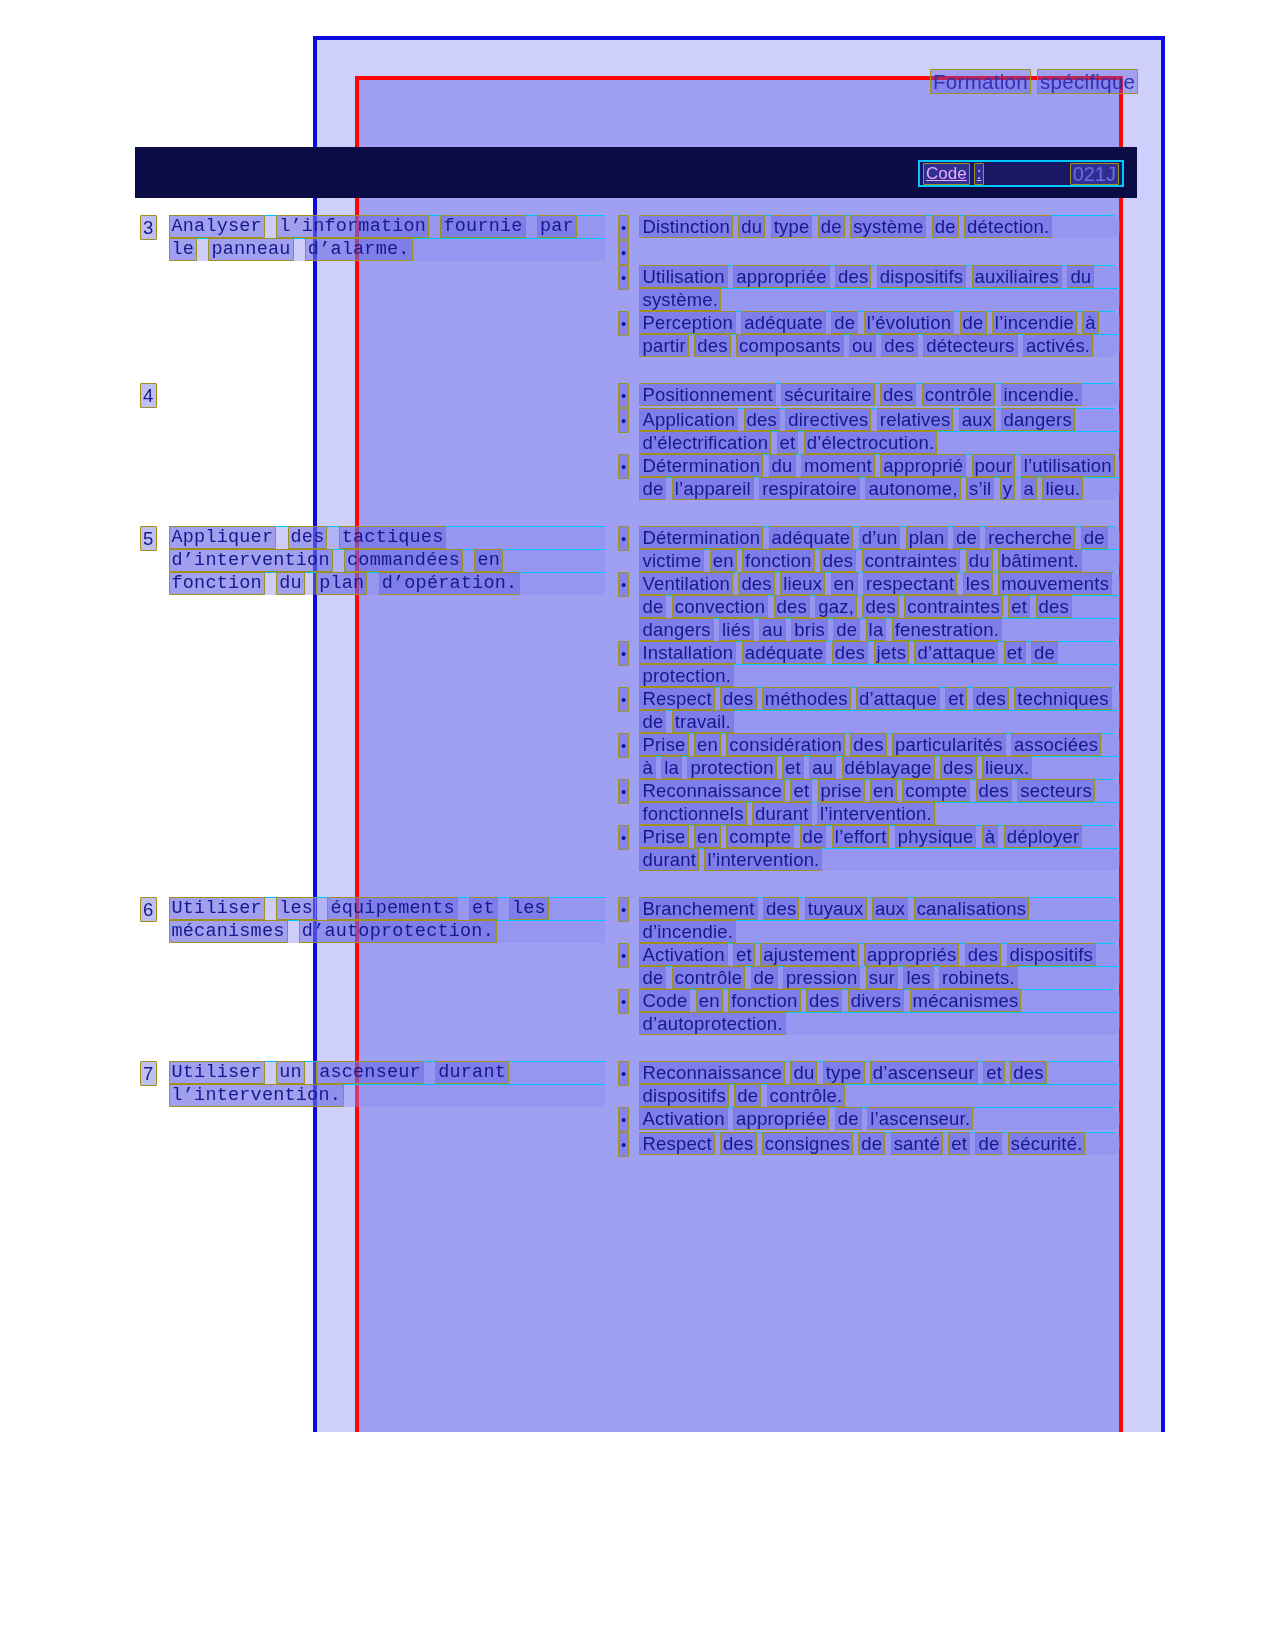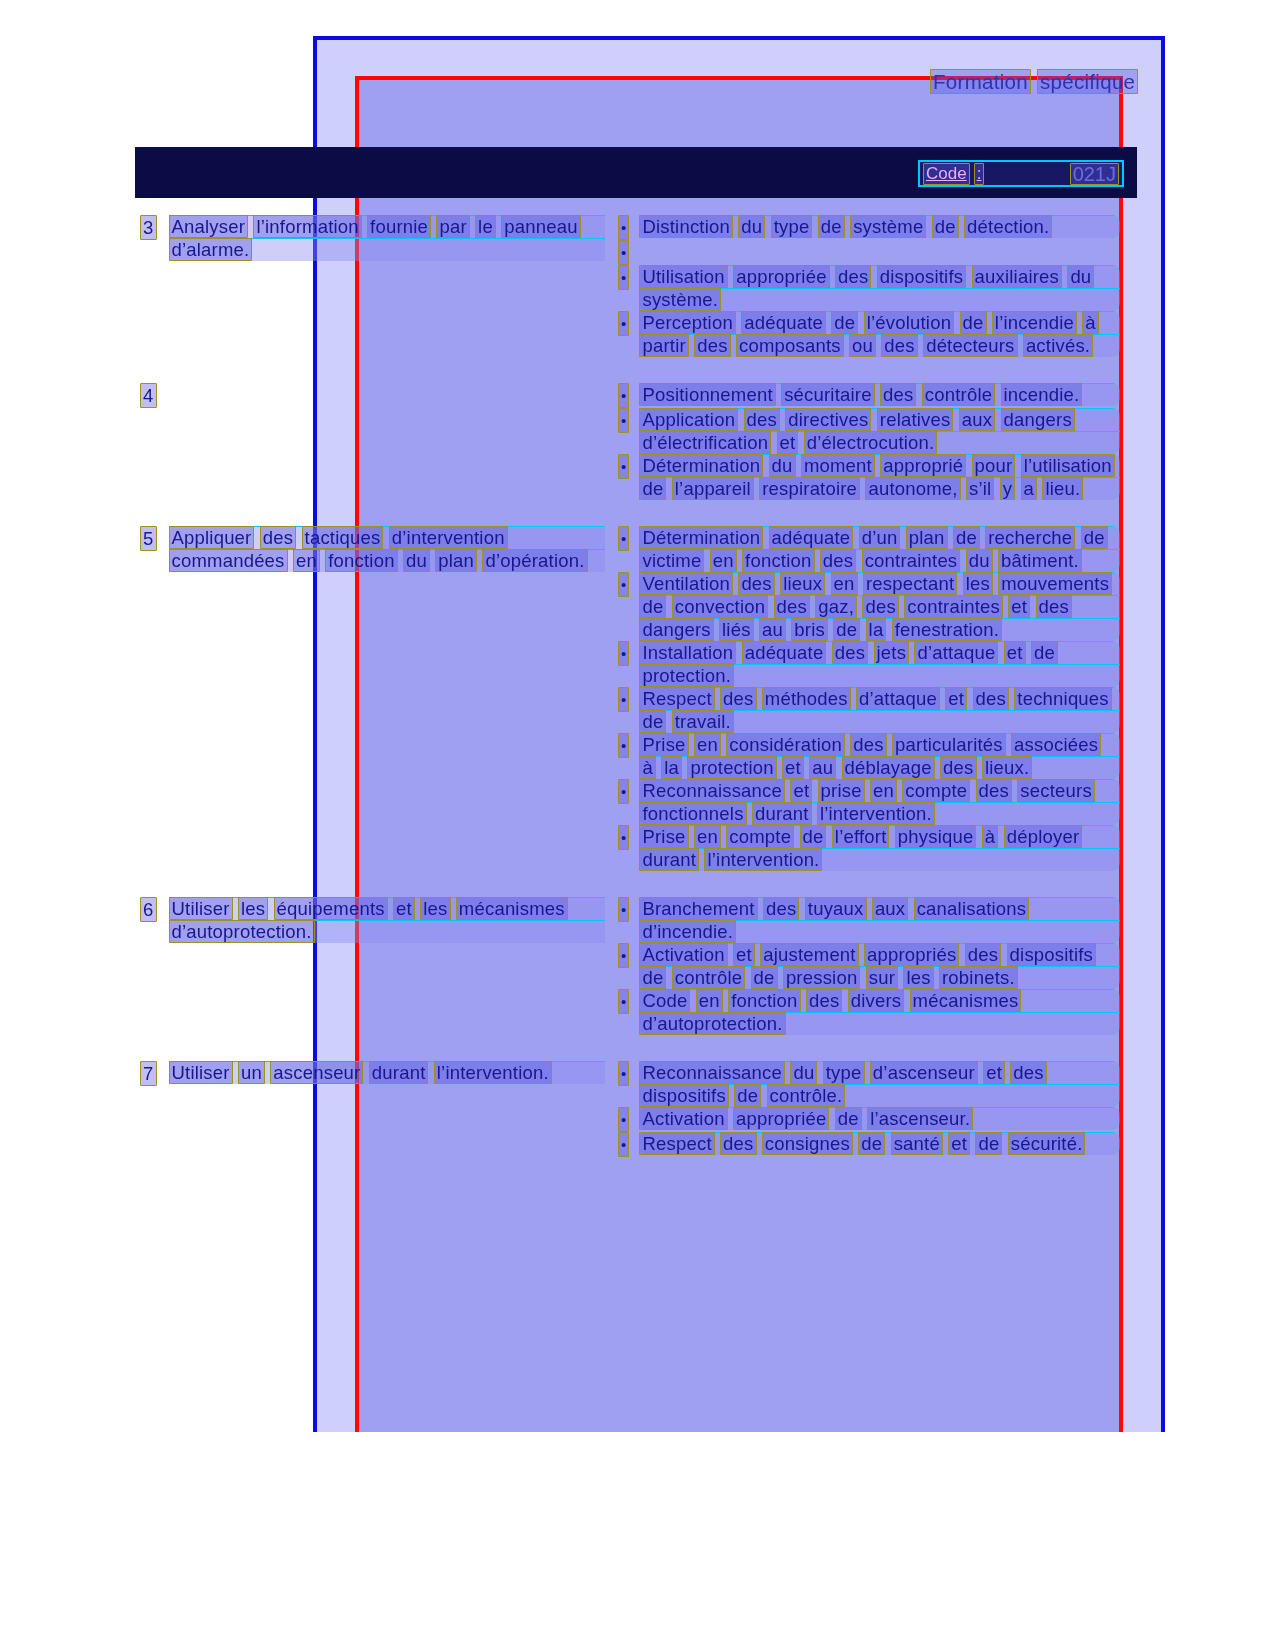--- a/index.html
+++ b/index.html
@@ -29,21 +29,21 @@
   .code-colon{margin-left:4px;}
   .code-value{color:#6b6be4;font-size:20px;line-height:20px;margin-left:auto;text-align:center;}
 
   
   #objectives{position:absolute;left:140px;top:215px;width:980px;
               color:var(--text-navy,#17178f);font-size:18.5px;line-height:23px;
               letter-spacing:.2px;}
   .row{display:flex;align-items:flex-start;margin-bottom:26px;}
   .left{width:478px;flex-shrink:0;display:flex;align-items:flex-start;}
   .num{margin-right:12px;}
-  .statement{width:436px;}
+  .statement{width:436px;font-family:Liberation Mono, monospace;}
   .right{flex:1;min-width:0;}
   .crit{display:flex;align-items:flex-start;}
   .marker{margin-right:10px;font-size:15px;line-height:23px;}
   .crittext{flex:1;min-width:0;border-radius:8px;}
 
   
   .line-fill{background:repeating-linear-gradient(to bottom,
       var(--line-border-cyan,#00c8ff) 0px,var(--line-border-cyan,#00c8ff) 1px,
       rgba(138,138,240,.42) 1px,rgba(138,138,240,.42) 23px);}
 

